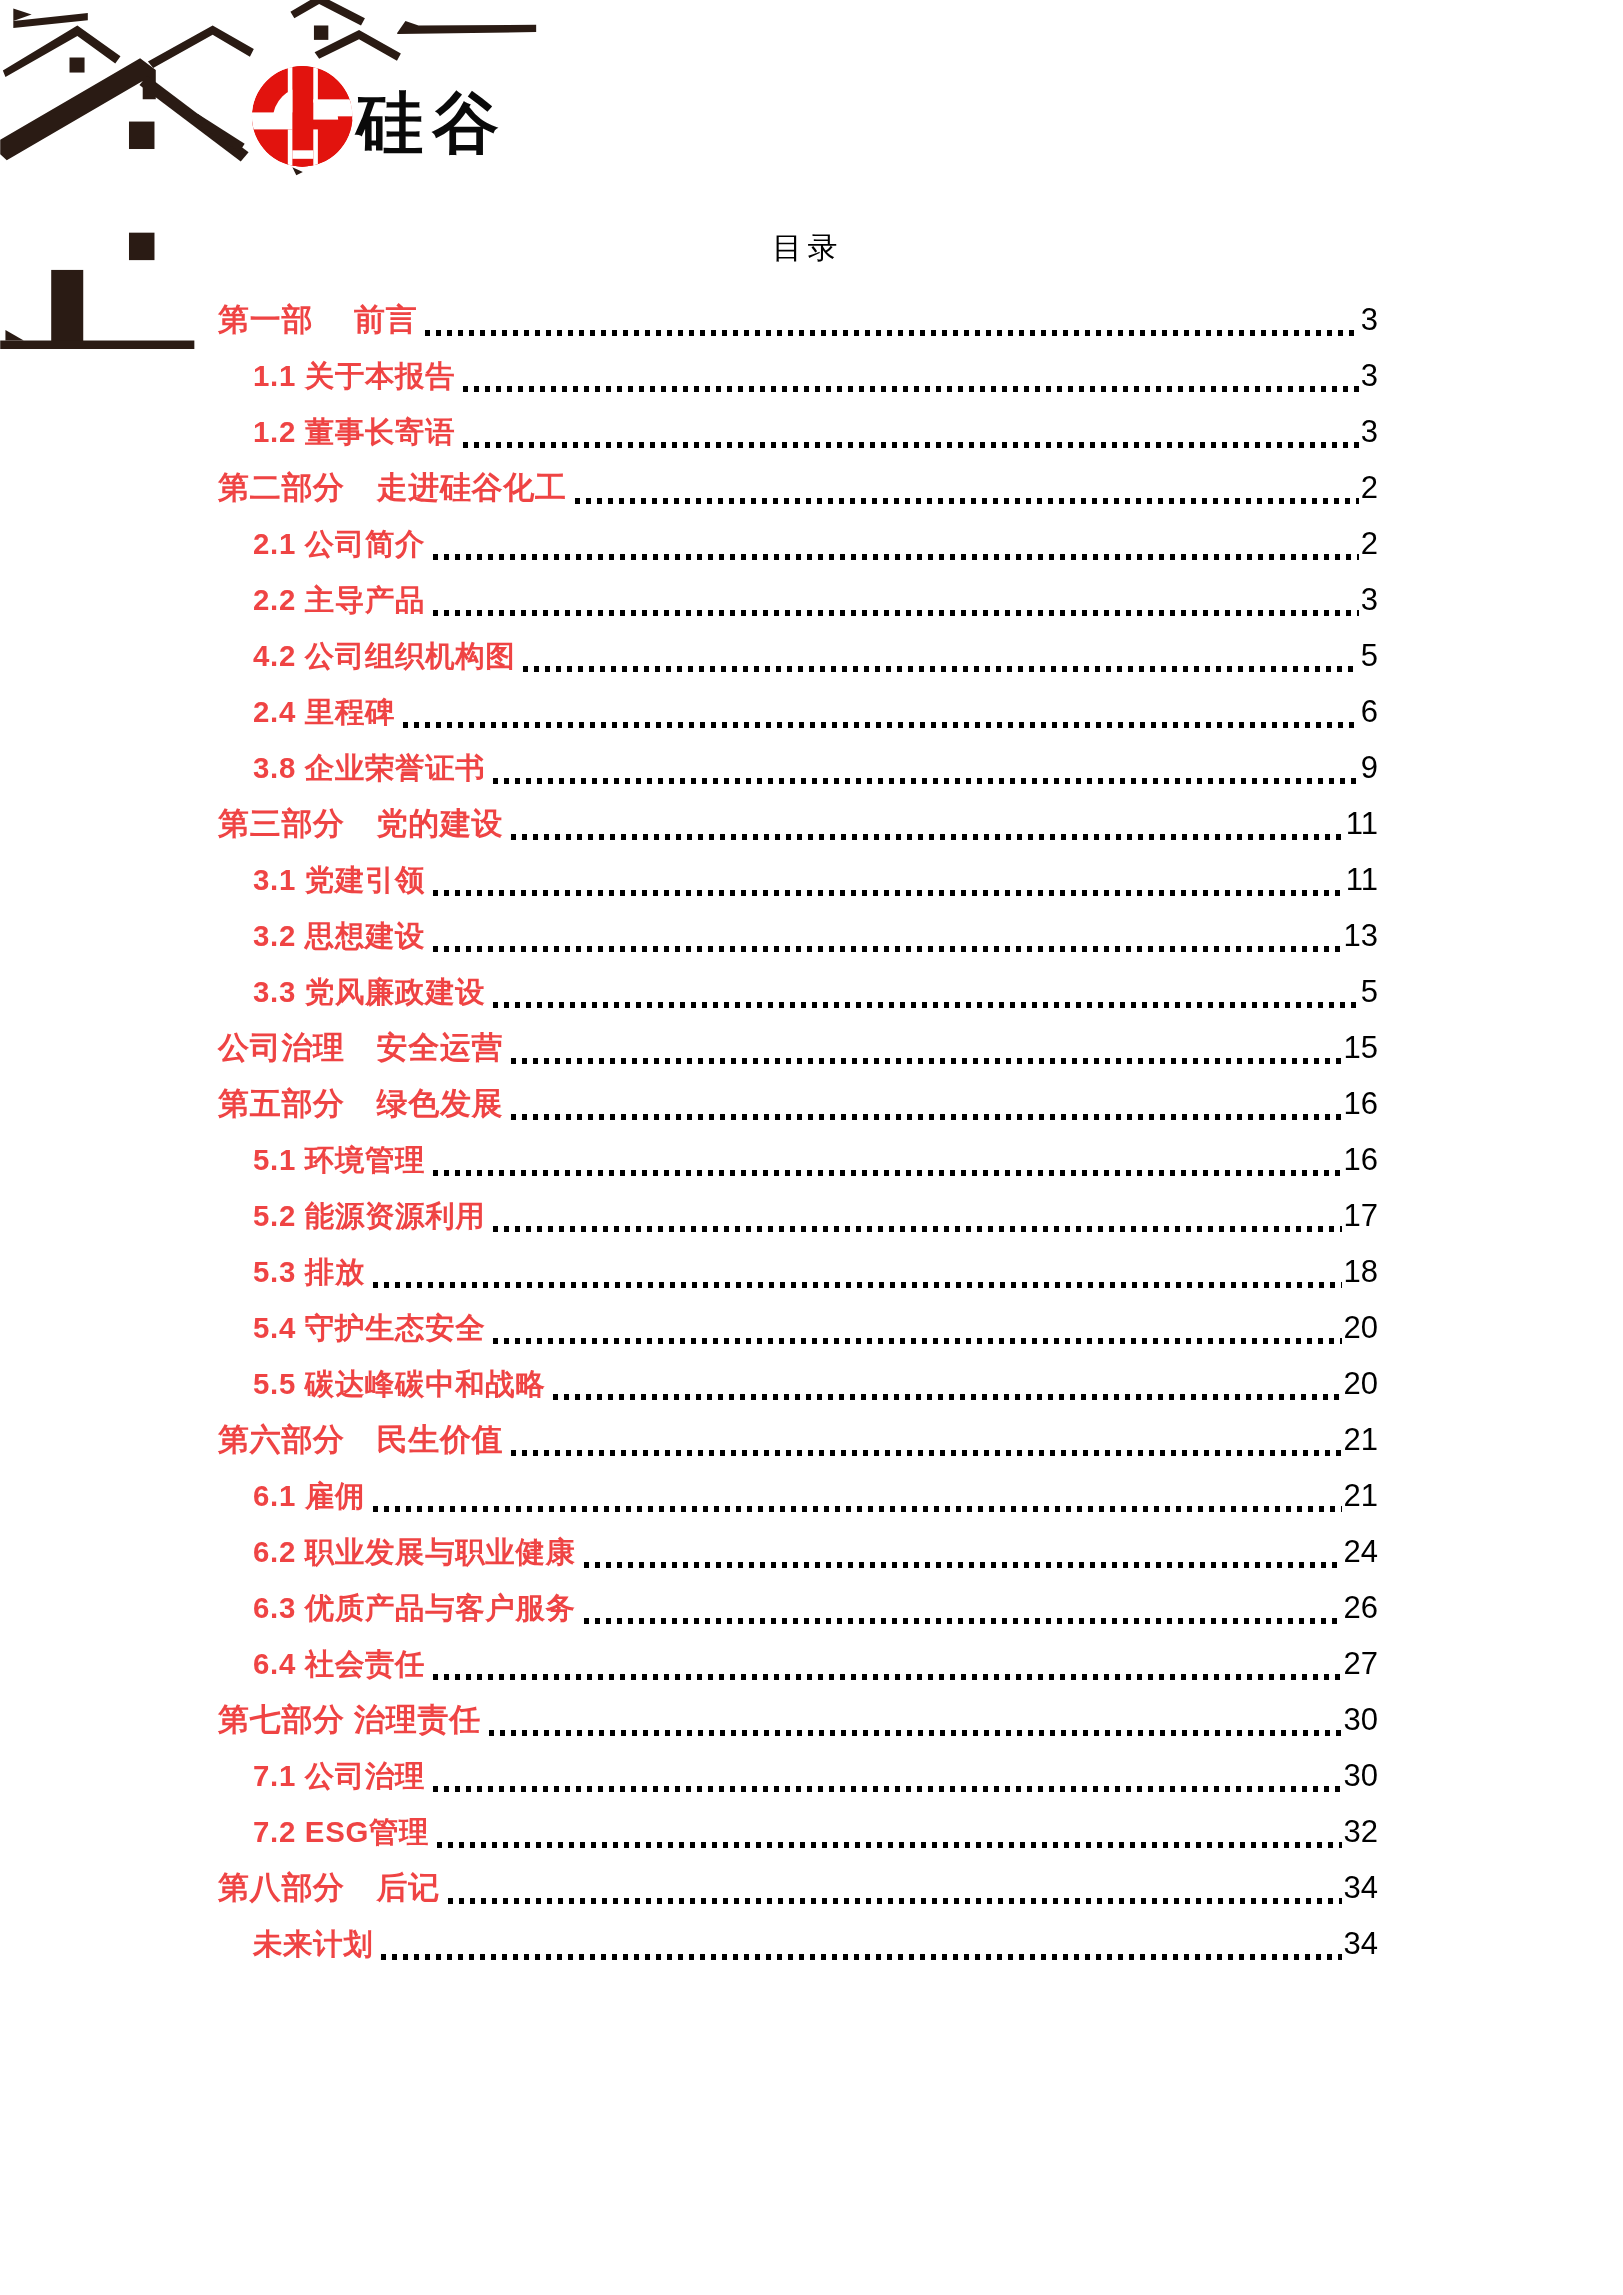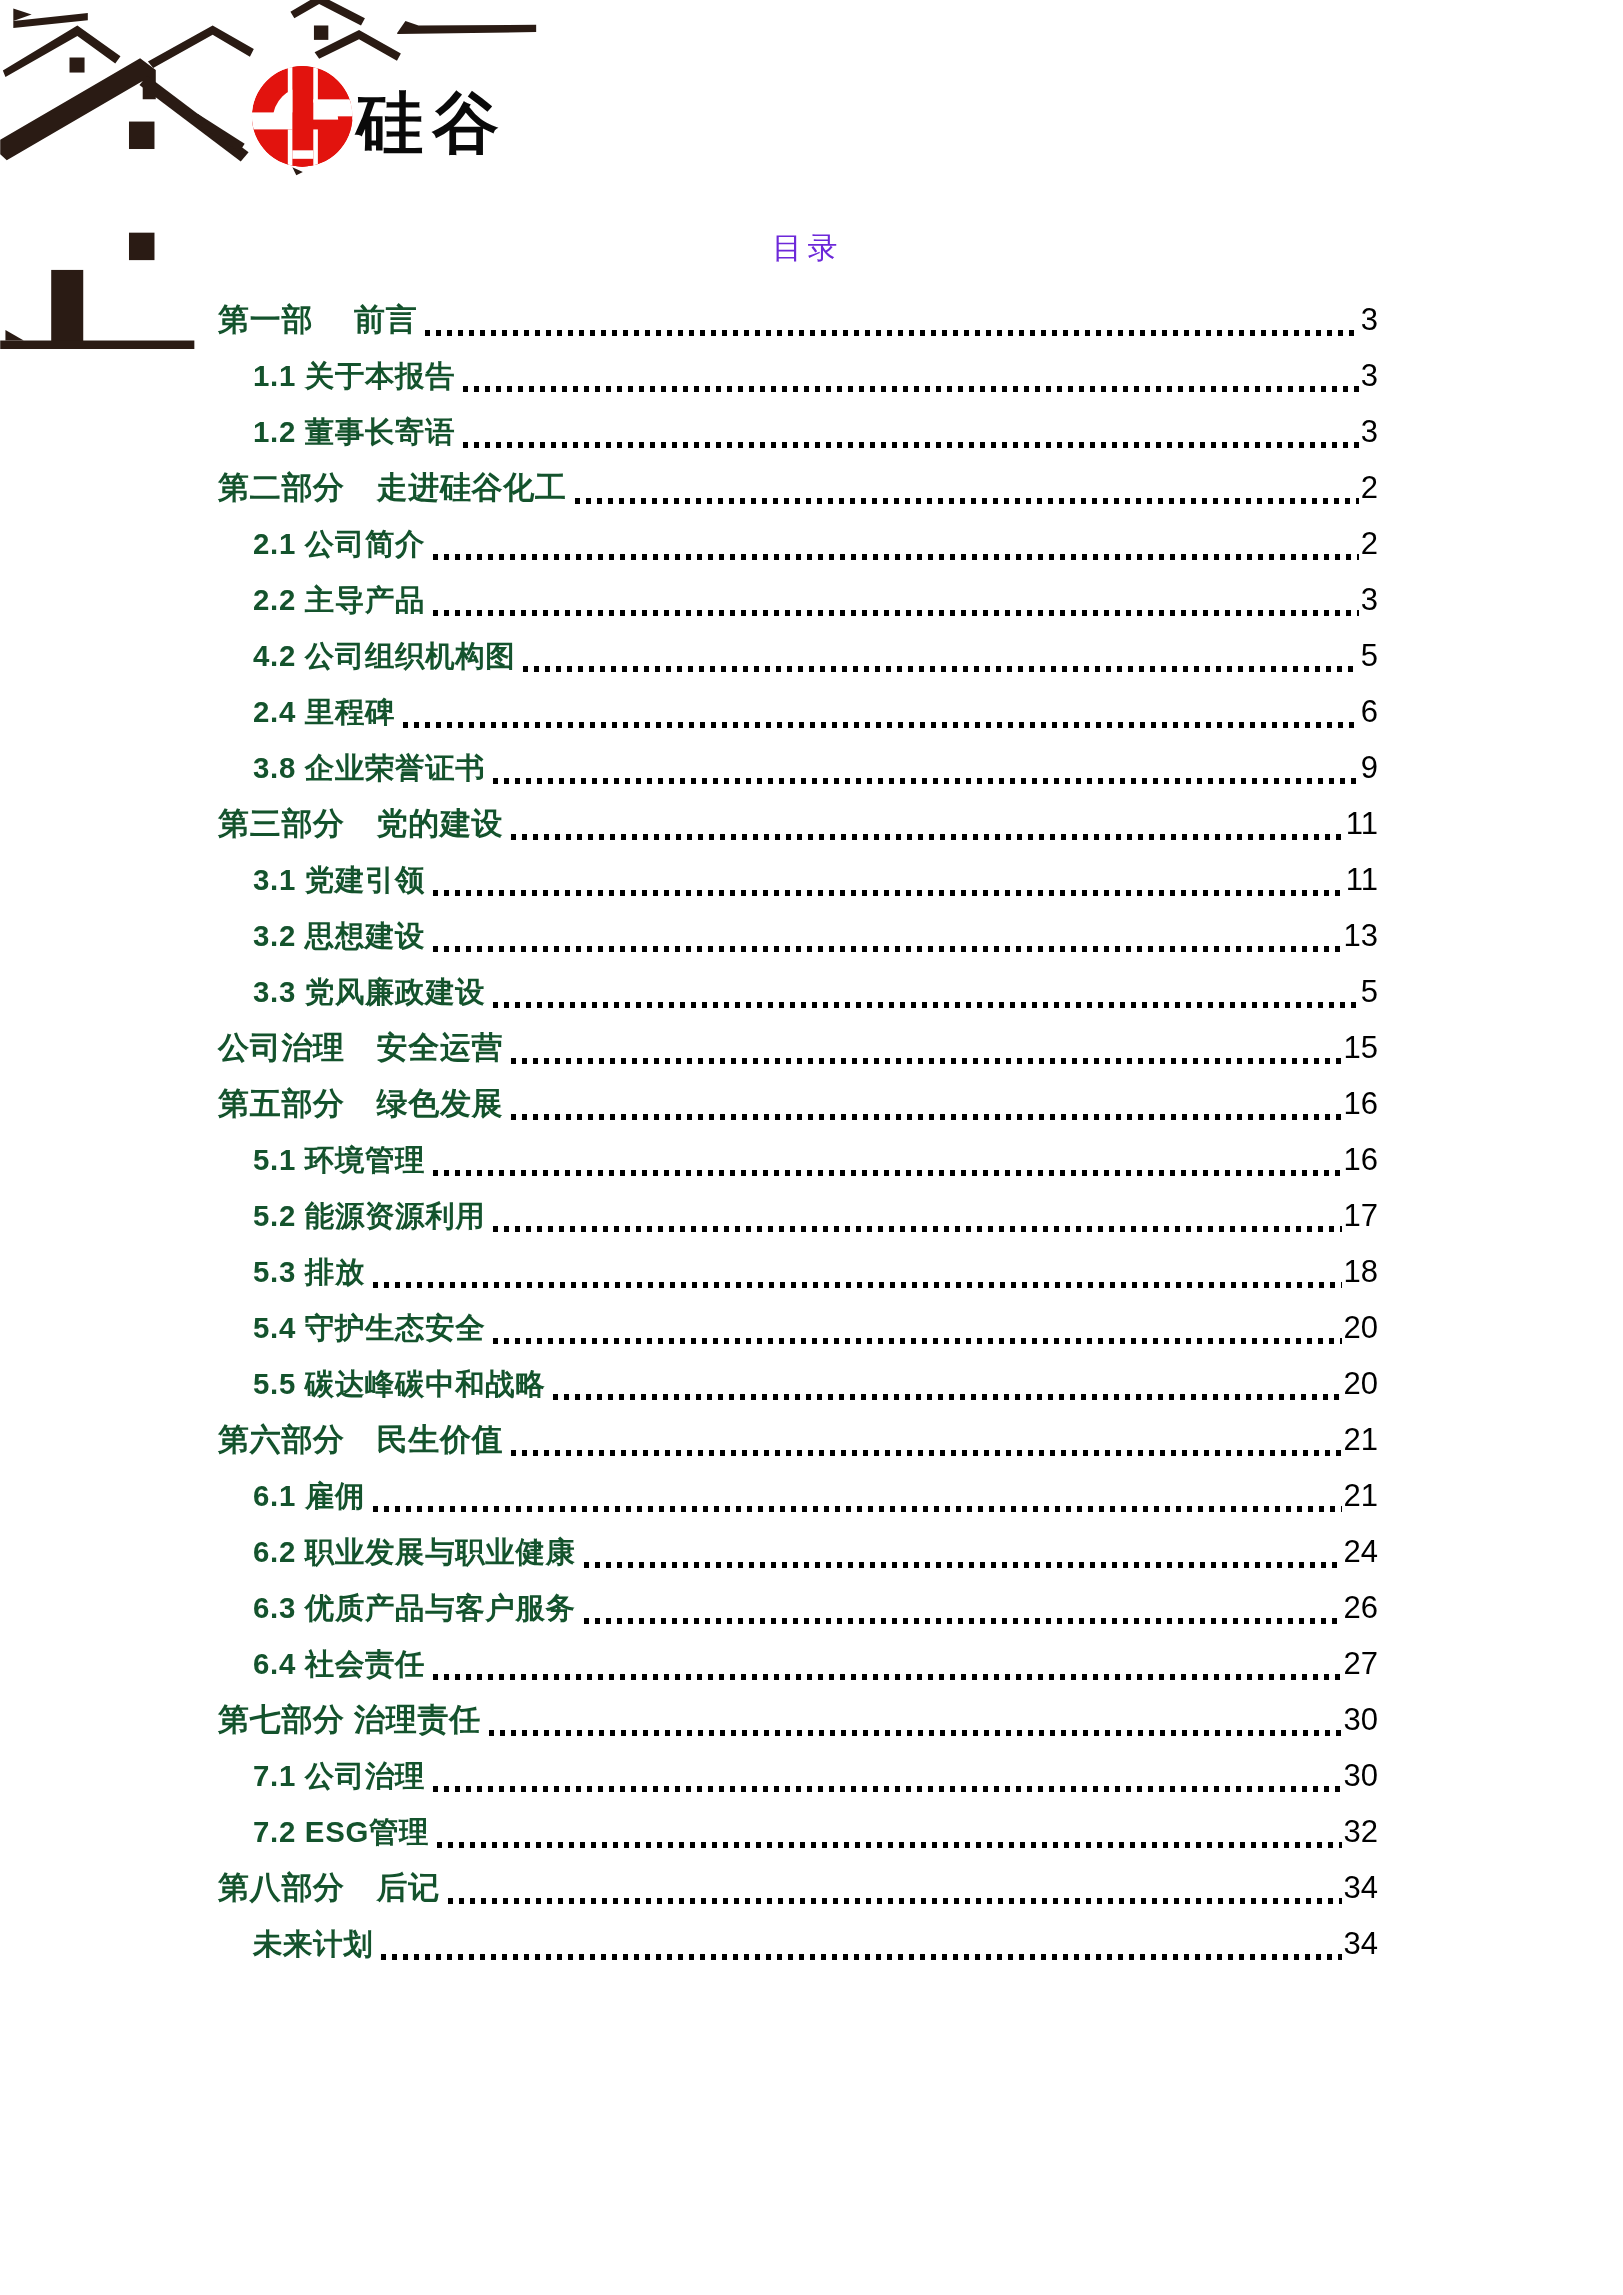--- a/index.html
+++ b/index.html
@@ -12,28 +12,28 @@
     margin:0 auto;
     padding-left:12px;
   }
   
   .logo{position:absolute;top:0;left:0;width:556px;height:366px;}
   
   .doc-title{
     position:absolute;top:229px;left:0;width:1615px;
     text-align:center;
     font-family:"Liberation Serif","DejaVu Serif",serif;
-    font-size:30px;line-height:37px;color:#6d28d9;
+    font-size:30px;line-height:37px;color:#000000;
     letter-spacing:5.2px;font-weight:400;
   }
   
   .toc{position:absolute;left:218px;top:292px;width:1160px;}
   .toc-row{display:flex;align-items:baseline;height:56px;}
   .toc-row .t{
-    font-weight:bold;color:#14532d;white-space:pre;
+    font-weight:bold;color:#ef4444;white-space:pre;
     font-size:30px;line-height:56px;
     font-family:"Liberation Sans","DejaVu Sans",sans-serif;
     letter-spacing:0.7px;
   }
   .toc-row.lv1 .t{font-size:31px;}
   .toc-row.lv2{padding-left:35px;text-align:right;}
   .toc-row.lv2 .t{font-size:29.4px;}
   .dots{
     flex:1;height:5.9px;align-self:flex-end;
     margin:0 2px 11.8px 7.9px;

